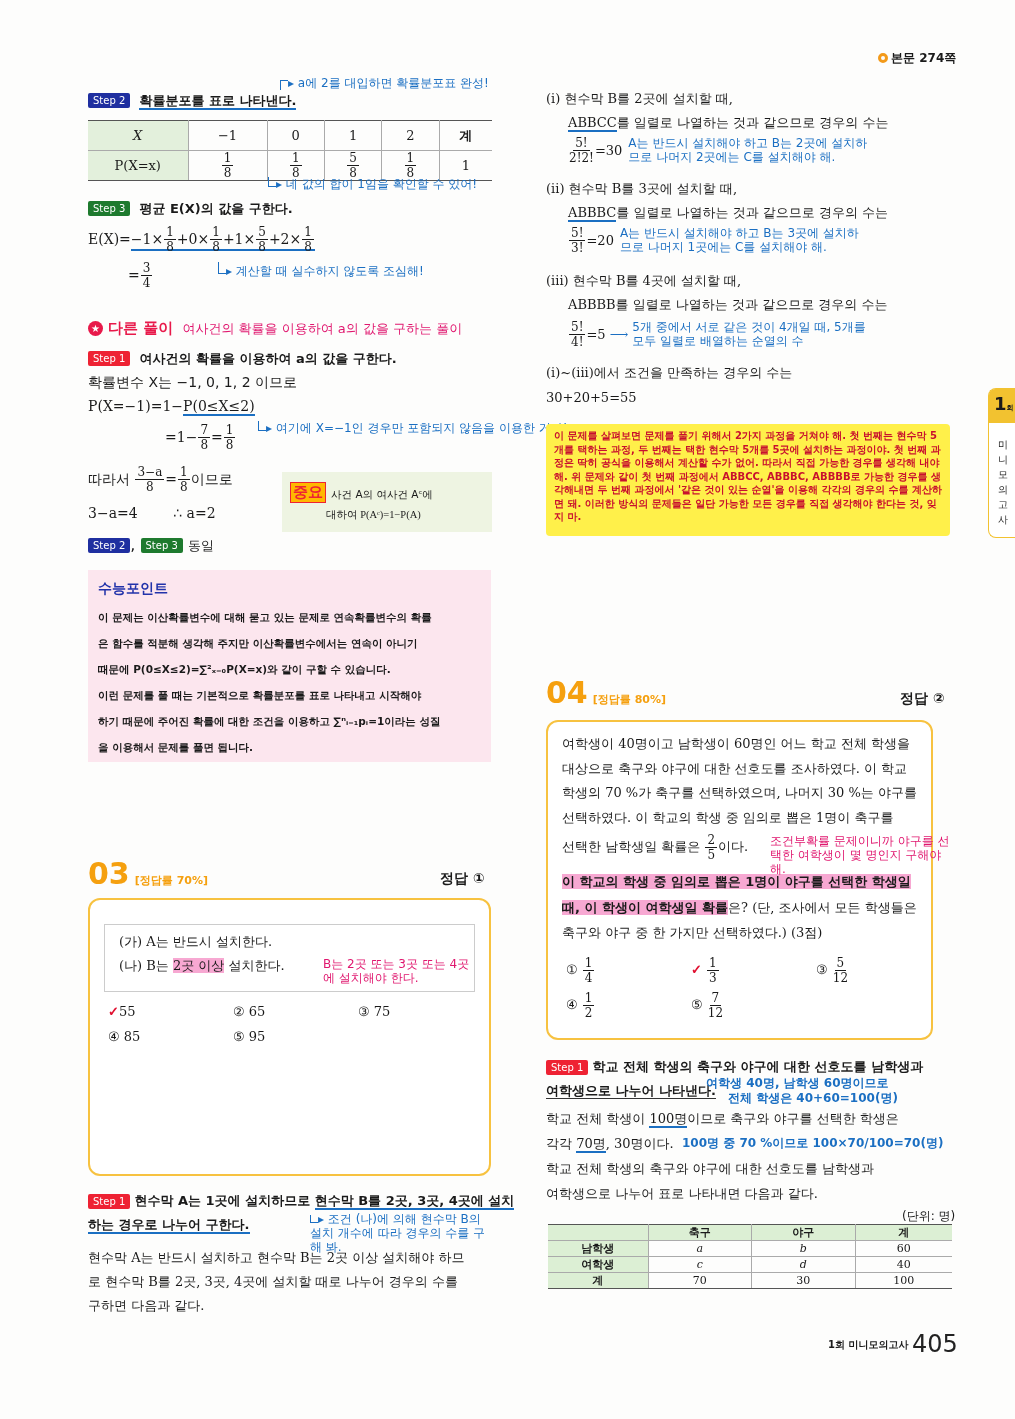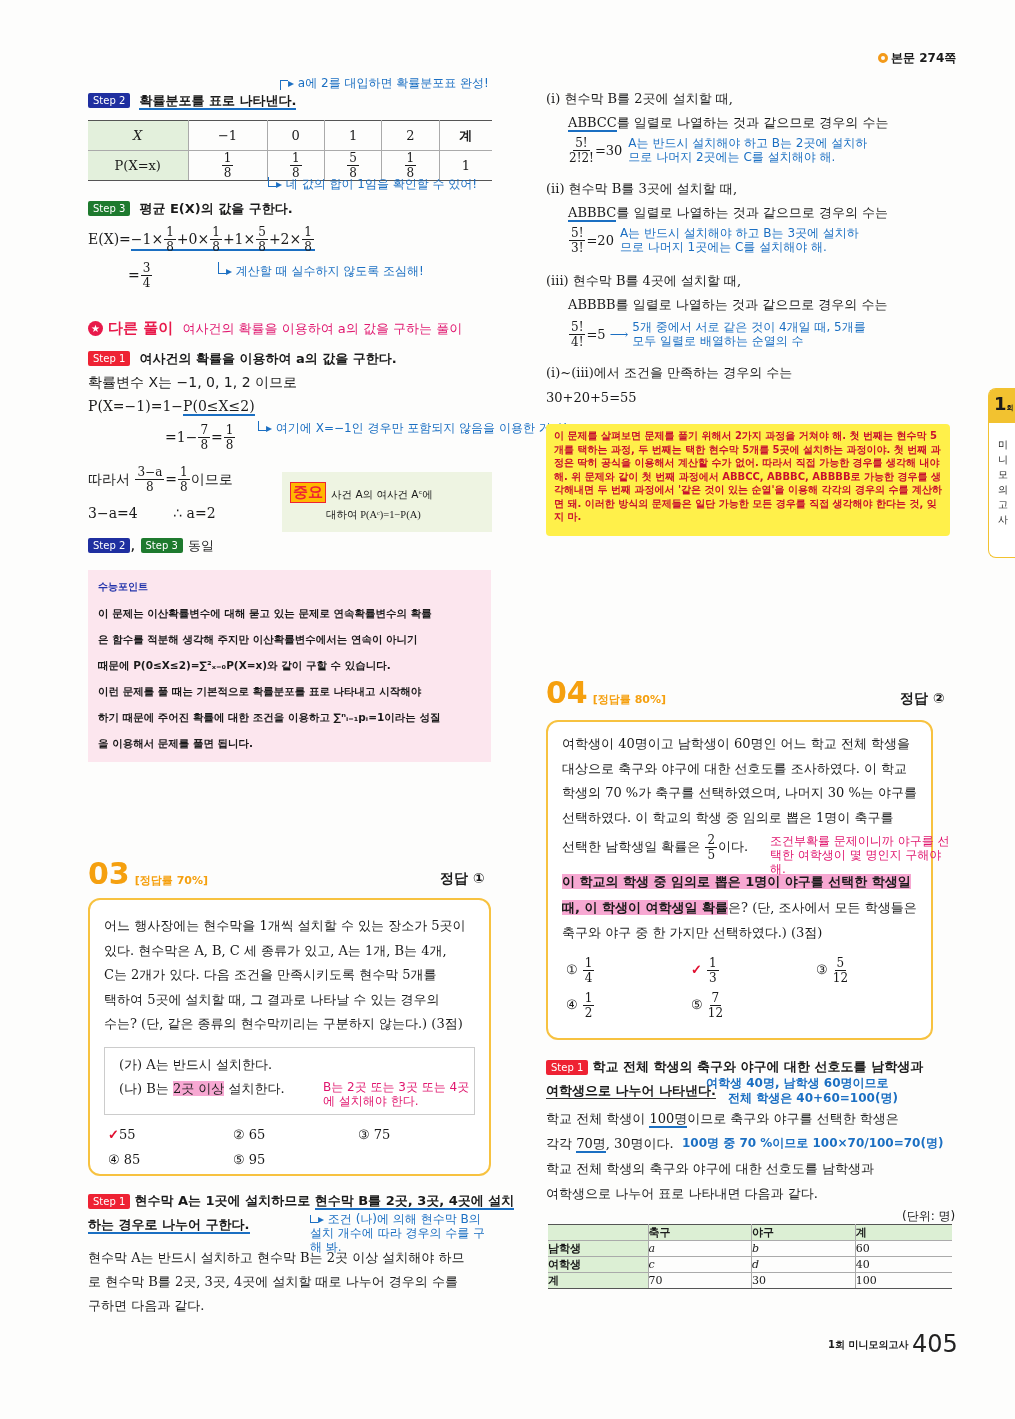--- a/index.html
+++ b/index.html
@@ -33,21 +33,21 @@
   .yellow-box { background: #fff04a; border-radius: 4px; }
   .q-box { border: 2px solid #f7c240; border-radius: 12px; background: #fff; }
   .qnum { color: #f5a00f; font-weight: bold; font-size: 30px; font-family: "DejaVu Sans", sans-serif; }
   .rate { color: #f5a00f; font-size: 11px; font-weight: bold; }
   .answer { font-size: 14px; font-weight: bold; }
   .check { color: #e01030; font-weight: bold; }
   .hl-pink { background: #f7a8d2; }
   .side-tab { border: 1.5px solid #f2c230; border-right: none; border-radius: 8px 0 0 8px; background: #fff; }
   .side-tab-top { background: #f2c230; border-radius: 6px 0 0 0; }
   table.pref { border-collapse: collapse; font-size: 11px; }
-  table.pref td { border: 1px solid #aaa; height: 14px; }
+  table.pref td { border: 1px solid #aaa; text-align: center; height: 14px; }
   table.pref tr:first-child td { border-top: 1.5px solid #555; background: #dcefd4; font-weight: bold; }
   table.pref tr:last-child td { border-bottom: 1.5px solid #555; }
   table.pref td:first-child { border-left: none; background: #dcefd4; font-weight: bold; }
   table.pref td:last-child { border-right: none; }
 </style>
 </head>
 <body>
 
 <div class="abs" style="left:878px; top:50px; font-size:12px; font-weight:bold;">
   <span style="display:inline-block;width:10px;height:10px;border:3px solid #f39a1a;border-radius:50%;vertical-align:-1px;margin-right:3px;"></span><span>본문 274쪽</span>
@@ -166,44 +166,37 @@
   <span class="fs11">사건 A의 여사건 Aᶜ에</span><br>
   <span class="fs11" style="margin-left:36px;font-family:Liberation Serif, serif;">대하여 P(Aᶜ)=1−P(A)</span>
 </div>
 <div class="abs" style="left:88px; top:535px;">
   <span class="badge b-blue">Step 2</span><span>,</span>
   <span class="badge b-green">Step 3</span>
   <span class="fs13">동일</span>
 </div>
 
 <div class="abs note-box" style="left:88px; top:570px; width:403px; height:192px; padding:10px 10px;">
-  <div style="color:#2233aa;font-weight:bold;font-size:10px;margin-bottom:6px;">수능포인트</div>
+  <div style="color:#2233aa;font-weight:bold;font-size:14px;margin-bottom:6px;">수능포인트</div>
   <div class="fs11" style="line-height:26px;font-weight:bold;">
     <div>이 문제는 이산확률변수에 대해 묻고 있는 문제로 연속확률변수의 확률</div>
     <div>은 함수를 적분해 생각해 주지만 이산확률변수에서는 연속이 아니기</div>
     <div>때문에 P(0≤X≤2)=∑²ₓ₌₀P(X=x)와 같이 구할 수 있습니다.</div>
     <div>이런 문제를 풀 때는 기본적으로 확률분포를 표로 나타내고 시작해야</div>
     <div>하기 때문에 주어진 확률에 대한 조건을 이용하고 ∑ⁿᵢ₌₁pᵢ=1이라는 성질</div>
     <div>을 이용해서 문제를 풀면 됩니다.</div>
   </div>
 </div>
 
 <div class="abs" style="left:88px; top:856px;">
   <span class="qnum">03</span>
   <span class="rate">[정답률 70%]</span>
 </div>
 <div class="abs answer" style="left:440px; top:870px;">정답 ①</div>
 <div class="abs q-box" style="left:88px; top:898px; width:403px; height:278px; padding:14px 14px;">
-  <div class="fs13 serif" style="line-height:24.5px;">
-    <div>어느 행사장에는 현수막을 1개씩 설치할 수 있는 장소가 5곳이</div>
-    <div>있다. 현수막은 A, B, C 세 종류가 있고, A는 1개, B는 4개,</div>
-    <div>C는 2개가 있다. 다음 조건을 만족시키도록 현수막 5개를</div>
-    <div>택하여 5곳에 설치할 때, 그 결과로 나타날 수 있는 경우의</div>
-    <div>수는? (단, 같은 종류의 현수막끼리는 구분하지 않는다.) (3점)</div>
-  </div>
   <div style="margin-top:10px;border:1px solid #ccc;padding:8px 14px;height:68px;position:relative;">
     <div class="fs13 serif">(가) A는 반드시 설치한다.</div>
     <div class="fs13 serif" style="margin-top:6px;"><span>(나) B는 </span><span class="hl-pink">2곳 이상</span><span> 설치한다.</span></div>
     <div class="pink fs10" style="position:absolute;left:218px;top:32px;width:150px;line-height:14px;">B는 2곳 또는 3곳 또는 4곳에 설치해야 한다.</div>
   </div>
   <div class="serif fs13" style="display:grid;grid-template-columns:125px 125px 125px;row-gap:10px;margin-top:12px;padding-left:4px;">
     <div><span class="check">✓</span><span>55</span></div>
     <div><span>②</span> <span>65</span></div>
     <div><span>③</span> <span>75</span></div>
     <div><span>④</span> <span>85</span></div>
@@ -355,21 +348,21 @@
   </tr>
   <tr>
     <td>계</td>
     <td class="serif">70</td>
     <td class="serif">30</td>
     <td class="serif">100</td>
   </tr>
 </tbody>
   </table>
 
-<div class="abs side-tab" style="left:988px; top:388px; width:27px; height:170px;">
+<div class="abs side-tab" style="left:988px; top:388px; width:27px; height:150px;">
   <div class="side-tab-top" style="height:34px;padding:4px 0 0 5px;">
     <span style="font-weight:bold;font-size:18px;">1</span><span style="font-size:7px;font-weight:bold;">회</span>
   </div>
   <div style="padding:14px 0 0 9px;font-size:10px;line-height:15px;">
     <div>미</div>
     <div>니</div>
     <div>모</div>
     <div>의</div>
     <div>고</div>
     <div>사</div>

